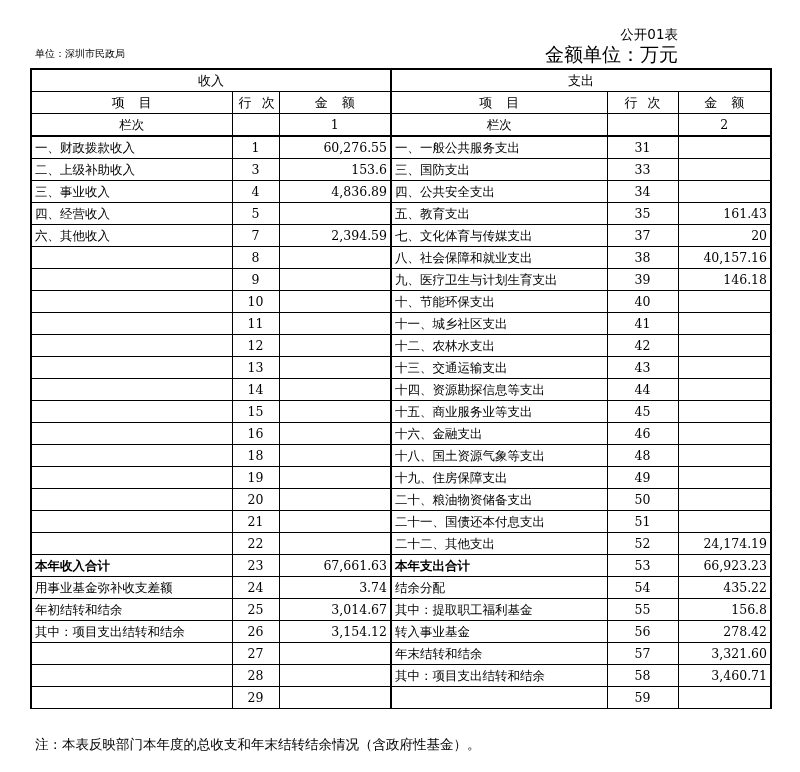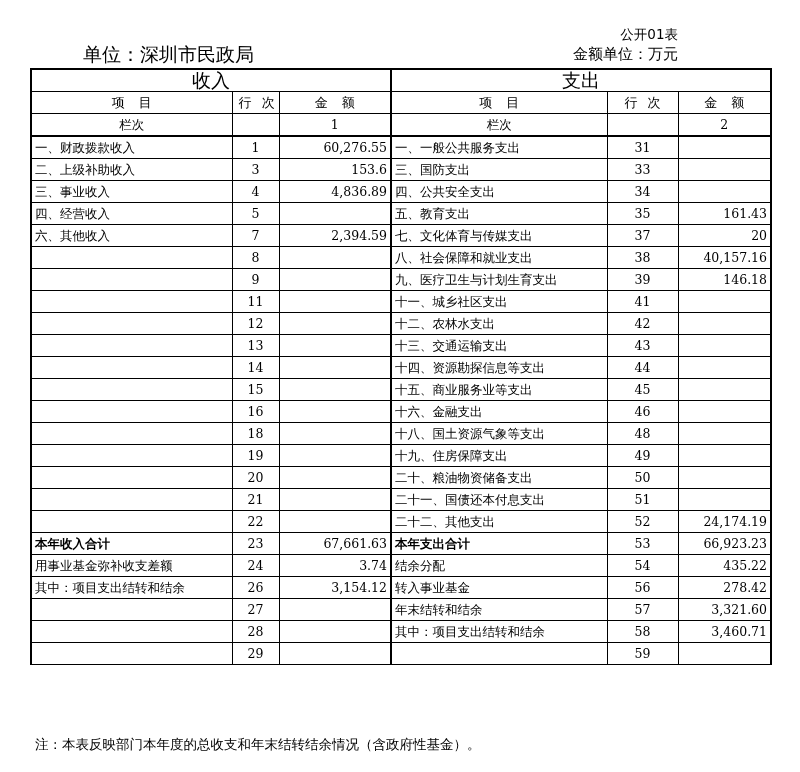--- a/index.html
+++ b/index.html
@@ -27,30 +27,29 @@
     top: 26px;
     right: 30px;
     font-size: 13.5px;
     line-height: 16px;
     white-space: nowrap;
   }
   .unit-name {
     position: absolute;
     top: 46px;
     left: 35px;
-    font-size: 19px;
+    font-size: 10px;
     line-height: 16px;
     white-space: nowrap;
-    margin-left: 48px;
   }
   .amount-unit {
     position: absolute;
     top: 46px;
     right: 30px;
-    font-size: 15px;
+    font-size: 19px;
     line-height: 16px;
     white-space: nowrap;
   }
 
   
   .tbl-wrap {
     position: absolute;
     top: 68px;
     left: 30px;
     width: 740px;
@@ -66,21 +65,21 @@
     padding: 0 3px;
     height: 21px;
     line-height: 19px;
     overflow: hidden;
     white-space: nowrap;
     vertical-align: middle;
   }
   
   .grp {
     text-align: center;
-    font-size: 19px;
+    font-size: 13px;
     height: 20px;
   }
   
   .colhead {
     text-align: center;
     font-size: 13px;
     letter-spacing: 5px;
     text-indent: 5px;
   }
   .colhead.tight {
@@ -227,20 +226,28 @@
           <tr>
             <td class="item sep-left"></td>
             <td class="row-no">9</td>
             <td class="amt sep-right"></td>
             <td class="item">九、医疗卫生与计划生育支出</td>
             <td class="row-no">39</td>
             <td class="amt sep-right">146.18</td>
           </tr>
           <tr>
             <td class="item sep-left"></td>
+            <td class="row-no">10</td>
+            <td class="amt sep-right"></td>
+            <td class="item">十、节能环保支出</td>
+            <td class="row-no">40</td>
+            <td class="amt sep-right"></td>
+          </tr>
+          <tr>
+            <td class="item sep-left"></td>
             <td class="row-no">11</td>
             <td class="amt sep-right"></td>
             <td class="item">十一、城乡社区支出</td>
             <td class="row-no">41</td>
             <td class="amt sep-right"></td>
           </tr>
           <tr>
             <td class="item sep-left"></td>
             <td class="row-no">12</td>
             <td class="amt sep-right"></td>
@@ -330,20 +337,28 @@
           </tr>
           <tr>
             <td class="item sep-left">用事业基金弥补收支差额</td>
             <td class="row-no">24</td>
             <td class="amt sep-right">3.74</td>
             <td class="item">结余分配</td>
             <td class="row-no">54</td>
             <td class="amt sep-right">435.22</td>
           </tr>
           <tr>
+            <td class="item sep-left">年初结转和结余</td>
+            <td class="row-no">25</td>
+            <td class="amt sep-right">3,014.67</td>
+            <td class="item ind1">其中：提取职工福利基金</td>
+            <td class="row-no">55</td>
+            <td class="amt sep-right">156.8</td>
+          </tr>
+          <tr>
             <td class="item sep-left ind1">其中：项目支出结转和结余</td>
             <td class="row-no">26</td>
             <td class="amt sep-right">3,154.12</td>
             <td class="item ind2">转入事业基金</td>
             <td class="row-no">56</td>
             <td class="amt sep-right">278.42</td>
           </tr>
           <tr>
             <td class="item sep-left"></td>
             <td class="row-no">27</td>

